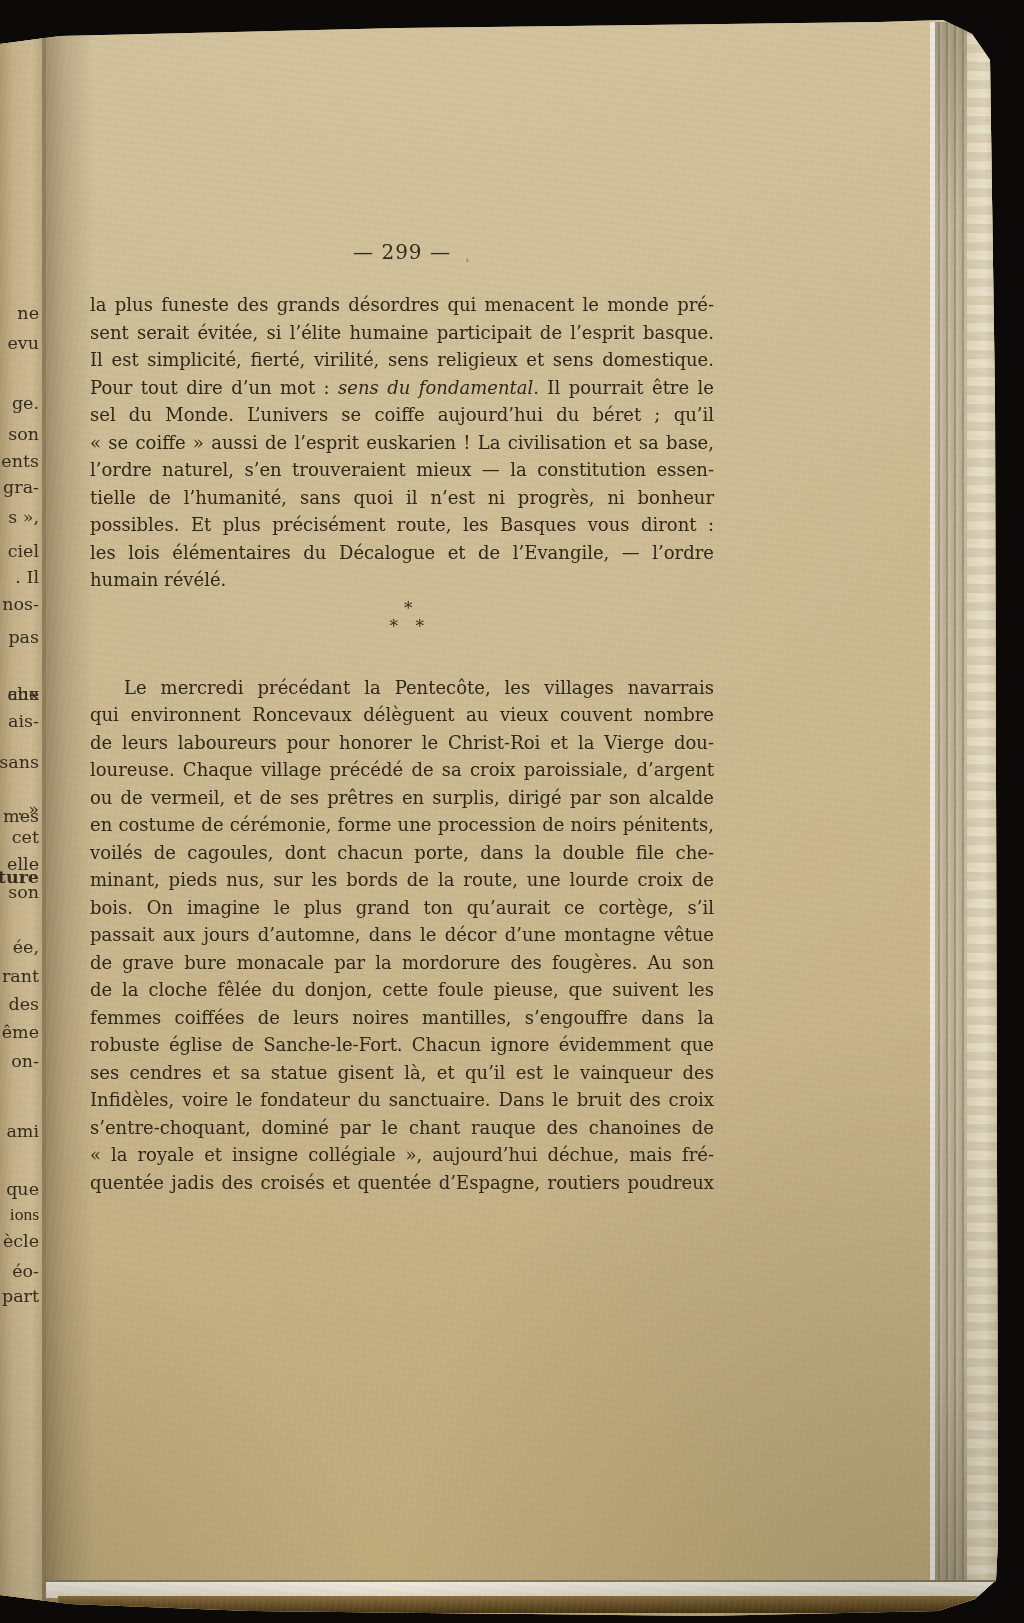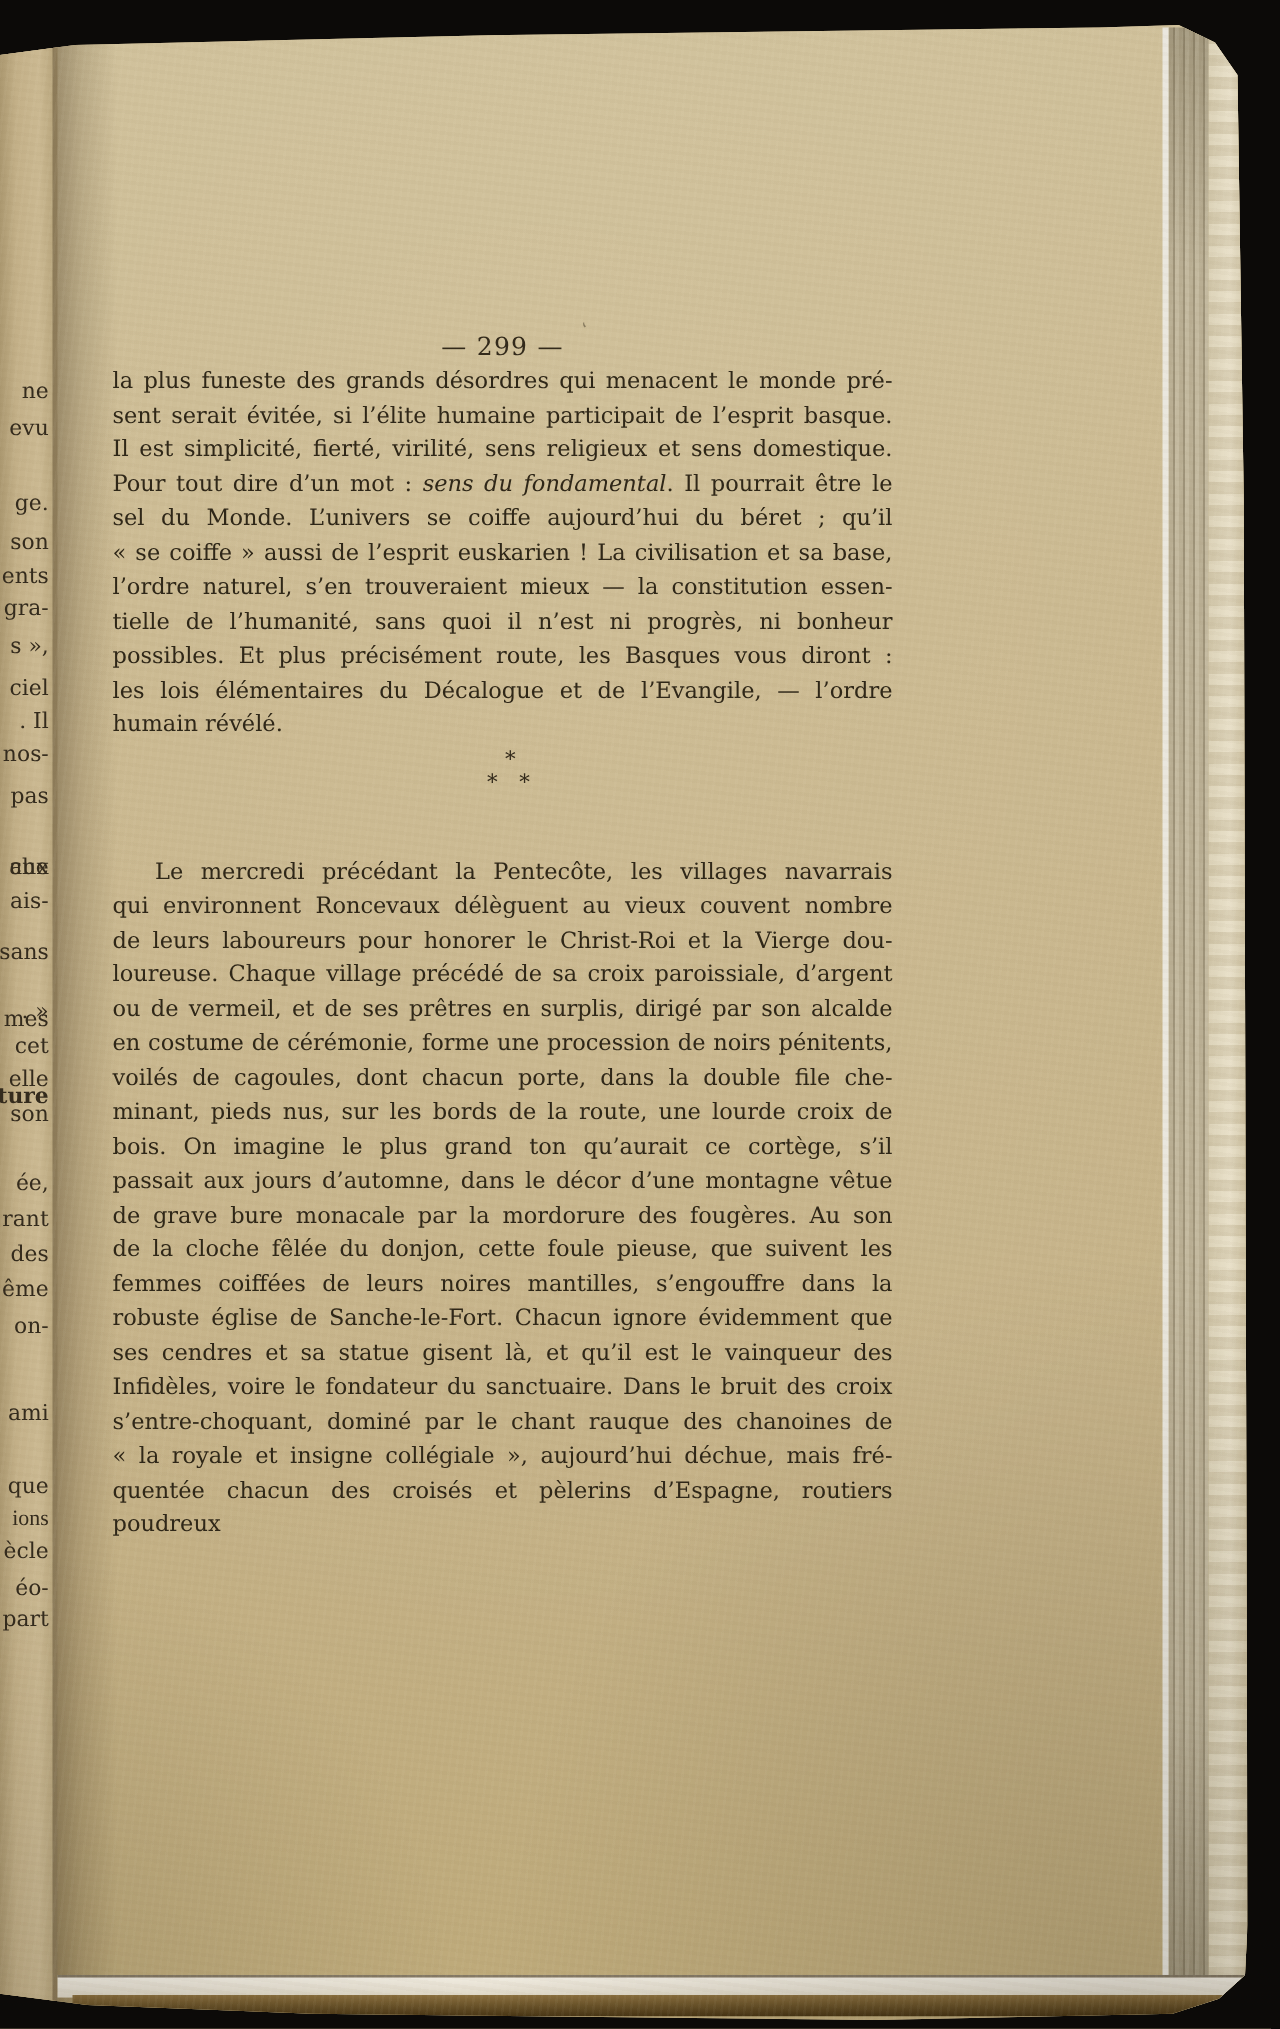--- a/index.html
+++ b/index.html
@@ -42,31 +42,31 @@
   
   #grain{inset:0;background:
       repeating-linear-gradient(7deg, rgba(120,98,60,.030) 0 3px, rgba(120,98,60,0) 3px 7px),
       repeating-linear-gradient(97deg, rgba(255,248,225,.035) 0 2px, rgba(255,248,225,0) 2px 6px);}
   #vignette{inset:0;background:
       radial-gradient(90% 70% at 88% 100%, rgba(0,0,0,.13), rgba(0,0,0,0) 55%),
       radial-gradient(60% 40% at 0% 100%, rgba(0,0,0,.10), rgba(0,0,0,0) 60%);}
   
   #page-header{
     position:absolute;left:90px;top:240px;width:624px;
-    text-align:center;font-size:20px;letter-spacing:1px;color:#332a1b;margin-top:25px;}
+    text-align:center;font-size:20px;letter-spacing:1px;color:#332a1b;}
   #stray-mark{
     position:absolute;left:462px;top:248px;font-size:15px;color:#332a1b;
     opacity:.45;transform:rotate(135deg);}
   #text-flow{
     position:absolute;left:90px;top:291px;width:624px;
     color:#2f2718;font-size:18px;}
   .tline{height:27.5px;line-height:27.5px;text-align:justify;text-align-last:justify;white-space:normal;}
   .tline.last{text-align-last:left;}
   .para.indent .tline.first{padding-left:34px;}
-  #text-flow > .para:last-child{margin-top:28px;}
+  #text-flow > .para:last-child{margin-top:18px;}
   .separator{height:62px;position:relative;font-size:17px;color:#332a1b;}
   .sep-top{position:absolute;left:51%;top:4px;transform:translateX(-50%);}
   .sep-bot{position:absolute;left:51%;top:22px;transform:translateX(-50%);letter-spacing:6px;text-indent:3px;}
   
   #margin-frags{position:absolute;left:0;top:0;width:42px;height:100%;
     font-size:17.5px;color:#342b1d;}
   .frag{position:absolute;right:3px;line-height:20px;white-space:nowrap;}
 </style>
 </head>
 <body>
@@ -150,16 +150,16 @@
         <div class="tline">bois. On imagine le plus grand ton qu’aurait ce cortège, s’il</div>
         <div class="tline">passait aux jours d’automne, dans le décor d’une montagne vêtue</div>
         <div class="tline">de grave bure monacale par la mordorure des fougères. Au son</div>
         <div class="tline">de la cloche fêlée du donjon, cette foule pieuse, que suivent les</div>
         <div class="tline">femmes coiffées de leurs noires mantilles, s’engouffre dans la</div>
         <div class="tline">robuste église de Sanche-le-Fort. Chacun ignore évidemment que</div>
         <div class="tline">ses cendres et sa statue gisent là, et qu’il est le vainqueur des</div>
         <div class="tline">Infidèles, voire le fondateur du sanctuaire. Dans le bruit des croix</div>
         <div class="tline">s’entre-choquant, dominé par le chant rauque des chanoines de</div>
         <div class="tline">« la royale et insigne collégiale », aujourd’hui déchue, mais fré-</div>
-        <div class="tline">quentée chacun des croisés et pèlerins d’Espagne, routiers poudreux</div>
+        <div class="tline">quentée jadis des croisés et quentée d’Espagne, routiers poudreux</div>
       </div>
     </div>
 </div>
 
 </body></html>

